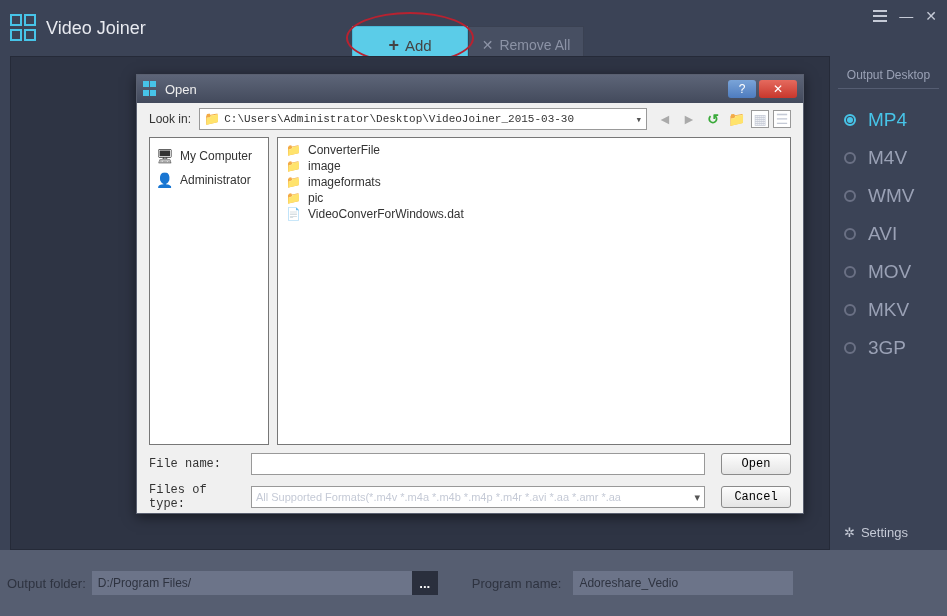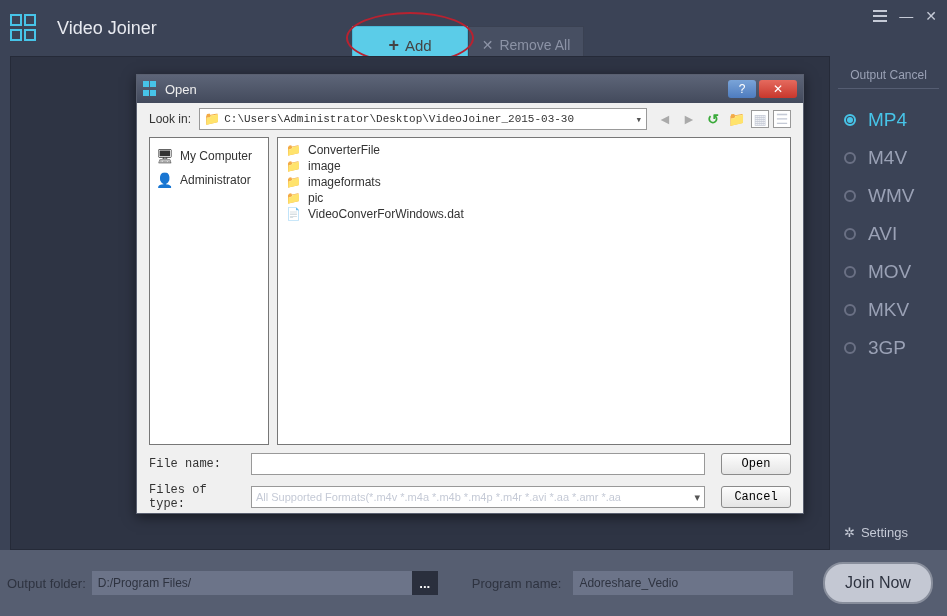--- a/index.html
+++ b/index.html
@@ -10,21 +10,20 @@
   color: #c5cad6;
   position: relative;
   overflow: hidden;
 }
 .header {
   height: 56px;
   display: flex;
   align-items: center;
   padding: 0 10px;
   position: relative;
-  gap: 11px;
 }
 .app-logo {
   width: 28px; height: 28px;
   display: flex; flex-wrap: wrap;
   gap: 2px; margin-right: 8px;
 }
 .app-logo span {
   width: 12px; height: 12px;
   border: 2px solid #47c4e8;
 }
@@ -281,21 +280,21 @@
         <i></i>
       </span>
     <span>—</span>
     <span>✕</span>
   </div>
 </div>
 
 <div class="main"></div>
 
 <div class="sidebar">
-  <div class="sidebar-title">Output Cancel</div>
+  <div class="sidebar-title">Output Desktop</div>
   <hr>
   <div id="formats">
       <div class="format-item selected">
         <span class="radio selected"></span>
         <span>MP4</span>
       </div>
       <div class="format-item">
         <span class="radio"></span>
         <span>M4V</span>
       </div>
@@ -325,21 +324,20 @@
     <span>Settings</span>
   </div>
 </div>
 
 <div class="footer">
   <label>Output folder:</label>
   <input class="footer-input of-input" value="D:/Program Files/" style="">
   <button class="of-btn">...</button>
   <label style="margin-left:34px">Program name:</label>
   <input class="footer-input on-input" value="Adoreshare_Vedio" style="">
-  <button class="join-btn">Join Now</button>
 </div>
 
 <div class="dialog">
   <div class="dlg-titlebar">
     <div class="dlg-icon">
         <span></span>
         <span></span>
         <span></span>
         <span></span>
       </div>

